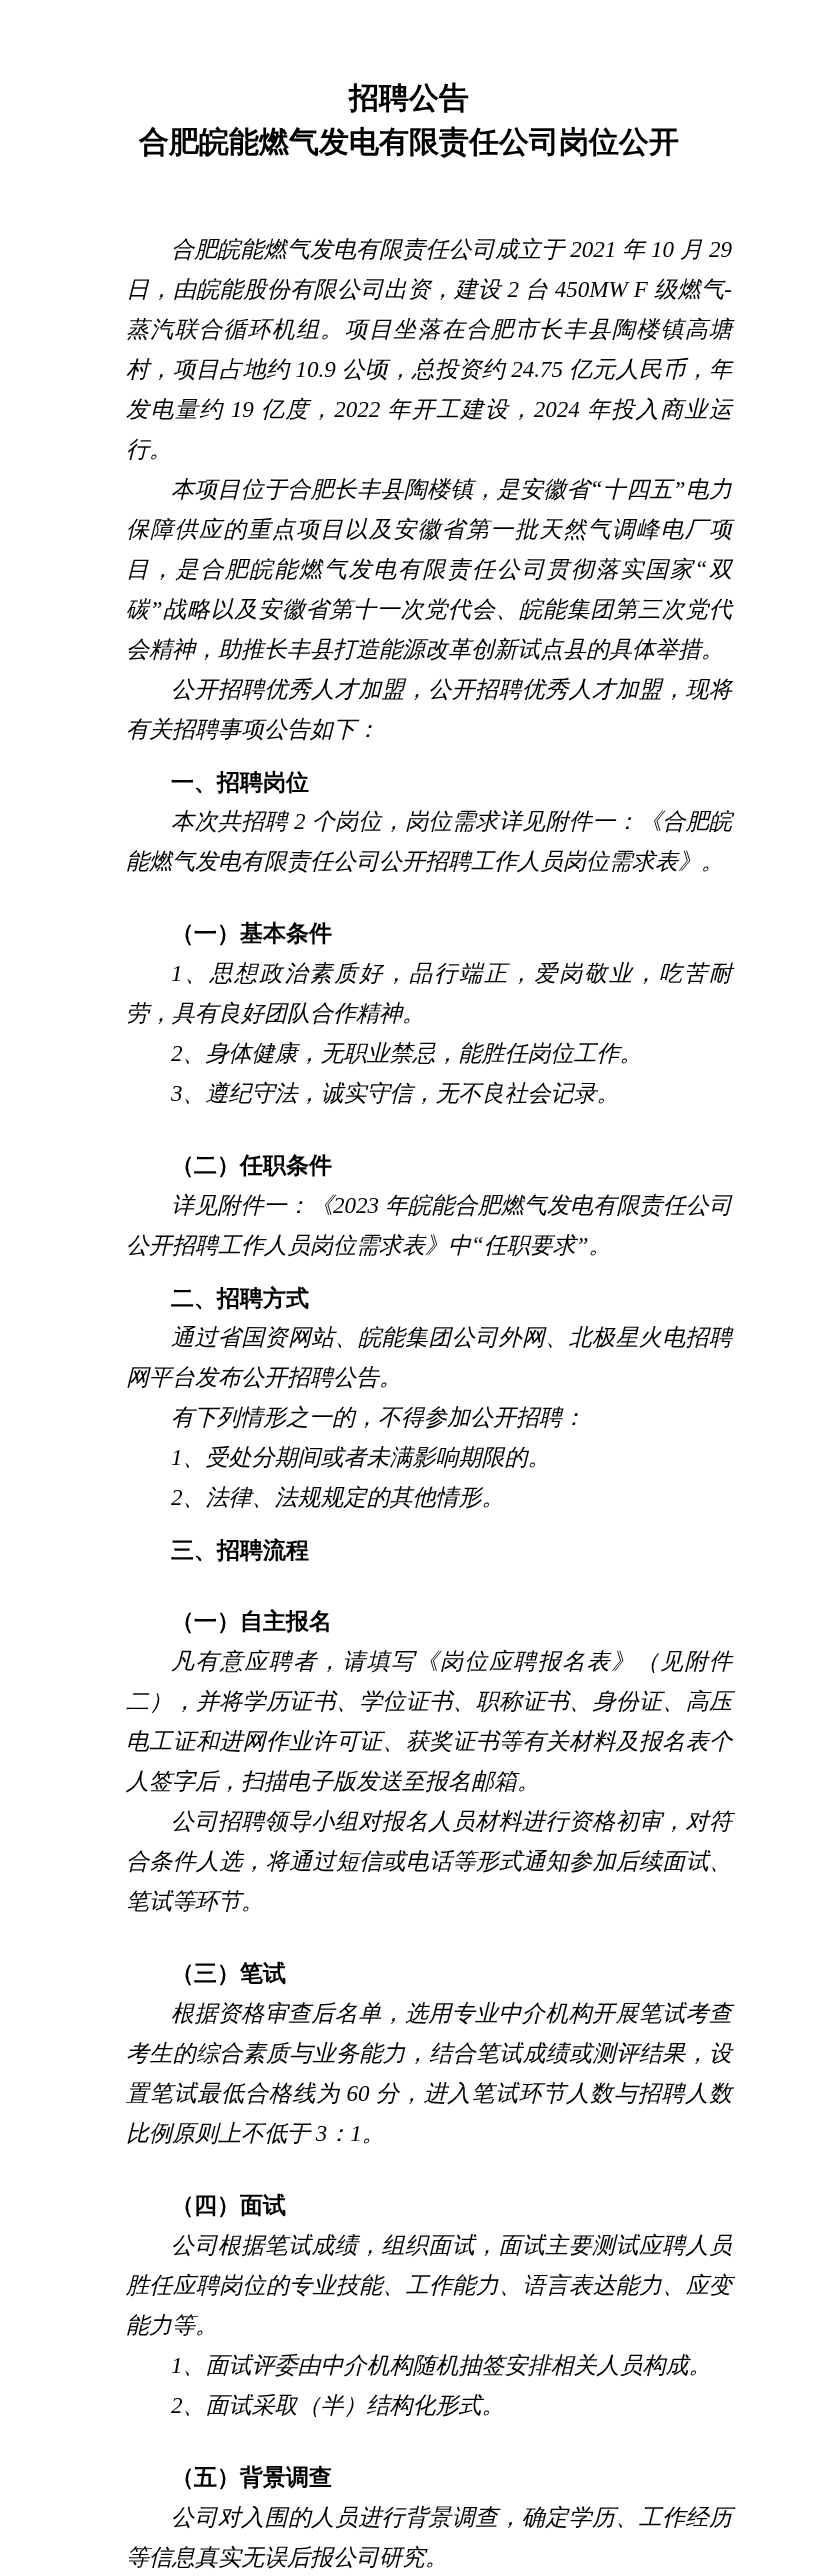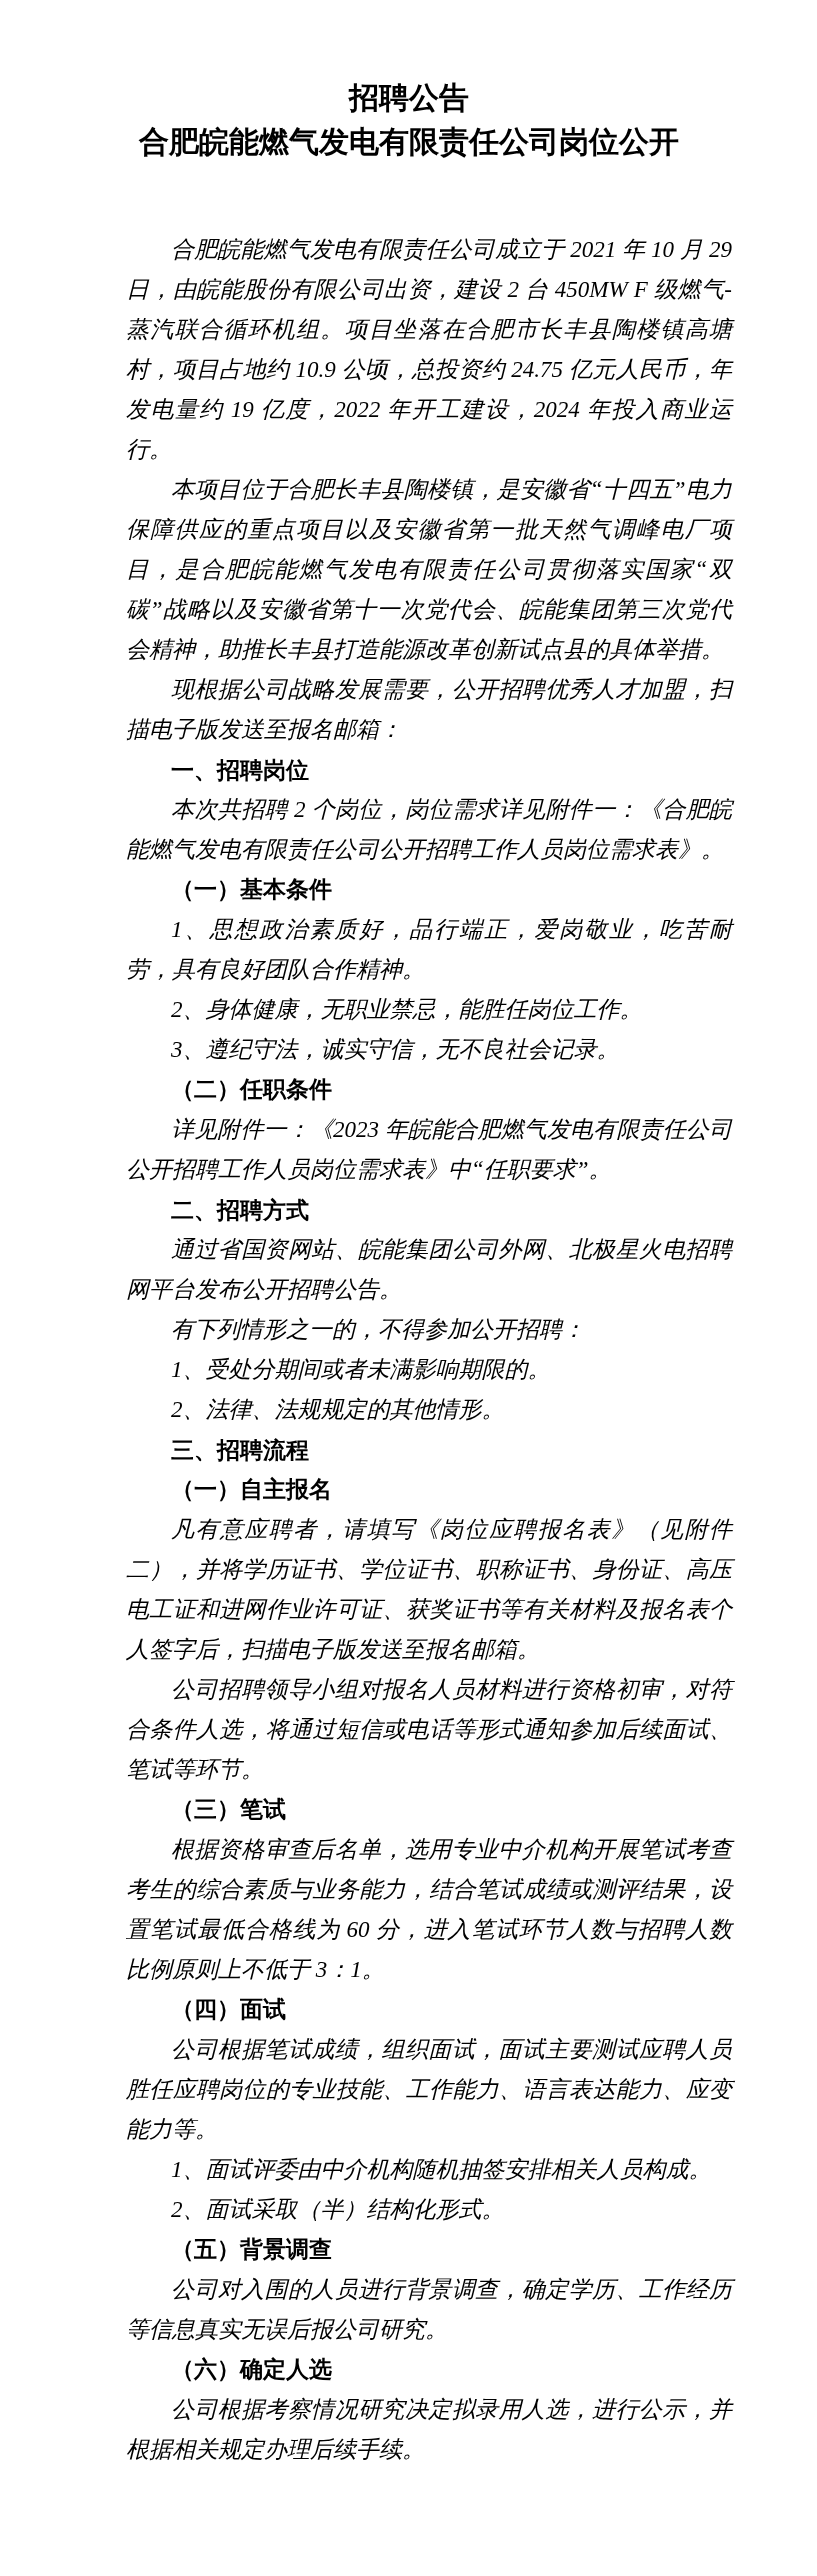--- a/index.html
+++ b/index.html
@@ -23,35 +23,36 @@
     margin: 66px 86px 0 126px;
     font-size: 23px;
     line-height: 40px;
     text-align: justify;
   }
   .blk-p { text-indent: 45px; font-style: italic; }
   .blk-h {
     font-family: "Liberation Sans", "DejaVu Sans", sans-serif;
     font-weight: bold;
     text-indent: 45px;
+    margin-top: 12px;
   }
-  .blk-s { font-weight: bold; text-indent: 45px; }
+  .blk-s { font-weight: bold; text-indent: 45px; margin-top: 32px; }
 </style>
 </head>
 <body>
 
 <div class="doc-title">
   <div>招聘公告</div>
   <div>合肥皖能燃气发电有限责任公司岗位公开</div>
 </div>
 
 <div class="content">
     <div class="blk-p">合肥皖能燃气发电有限责任公司成立于 2021 年 10 月 29 日，由皖能股份有限公司出资，建设 2 台 450MW F 级燃气-蒸汽联合循环机组。项目坐落在合肥市长丰县陶楼镇高塘村，项目占地约 10.9 公顷，总投资约 24.75 亿元人民币，年发电量约 19 亿度，2022 年开工建设，2024 年投入商业运行。</div>
     <div class="blk-p">本项目位于合肥长丰县陶楼镇，是安徽省“十四五”电力保障供应的重点项目以及安徽省第一批天然气调峰电厂项目，是合肥皖能燃气发电有限责任公司贯彻落实国家“双碳”战略以及安徽省第十一次党代会、皖能集团第三次党代会精神，助推长丰县打造能源改革创新试点县的具体举措。</div>
-    <div class="blk-p">现根据公司战略发展需要，公开招聘优秀人才加盟，扫描电子版发送至报名邮箱：</div>
+    <div class="blk-p">公开招聘优秀人才加盟，公开招聘优秀人才加盟，现将有关招聘事项公告如下：</div>
     <div class="blk-h">一、招聘岗位</div>
     <div class="blk-p">本次共招聘 2 个岗位，岗位需求详见附件一：《合肥皖能燃气发电有限责任公司公开招聘工作人员岗位需求表》。</div>
     <div class="blk-s">（一）基本条件</div>
     <div class="blk-p">1、思想政治素质好，品行端正，爱岗敬业，吃苦耐劳，具有良好团队合作精神。</div>
     <div class="blk-p">2、身体健康，无职业禁忌，能胜任岗位工作。</div>
     <div class="blk-p">3、遵纪守法，诚实守信，无不良社会记录。</div>
     <div class="blk-s">（二）任职条件</div>
     <div class="blk-p">详见附件一：《2023 年皖能合肥燃气发电有限责任公司公开招聘工作人员岗位需求表》中“任职要求”。</div>
     <div class="blk-h">二、招聘方式</div>
     <div class="blk-p">通过省国资网站、皖能集团公司外网、北极星火电招聘网平台发布公开招聘公告。</div>

